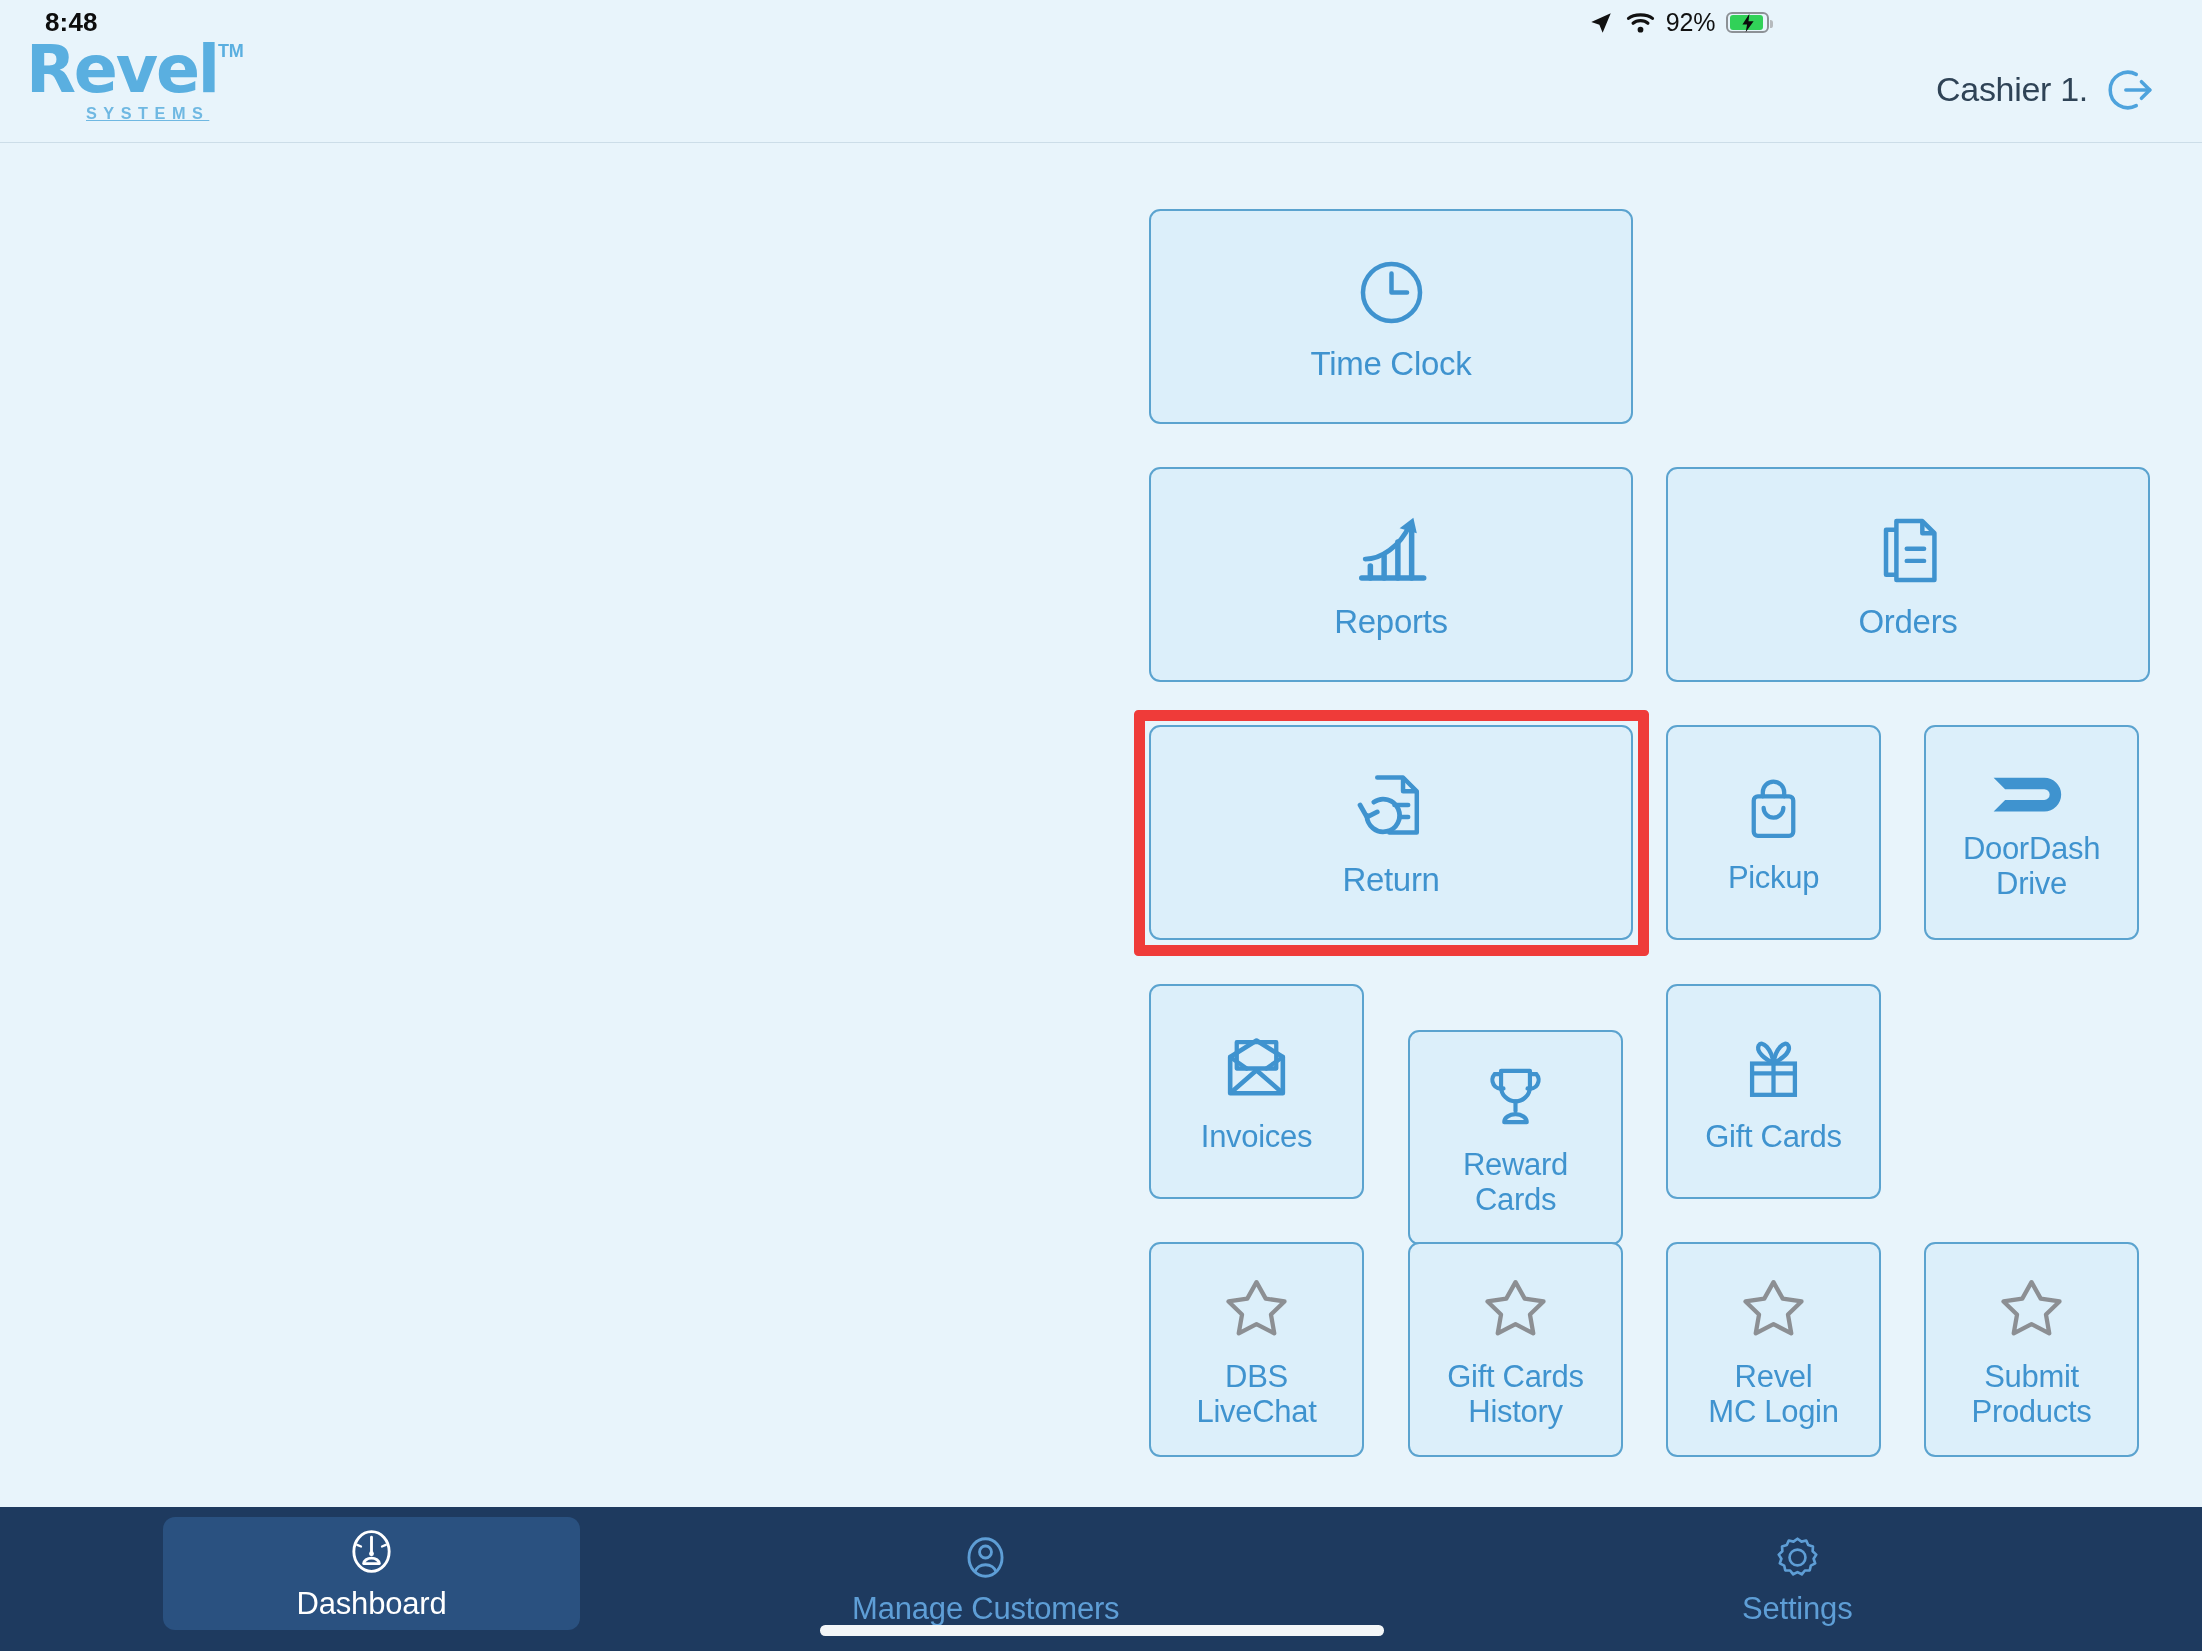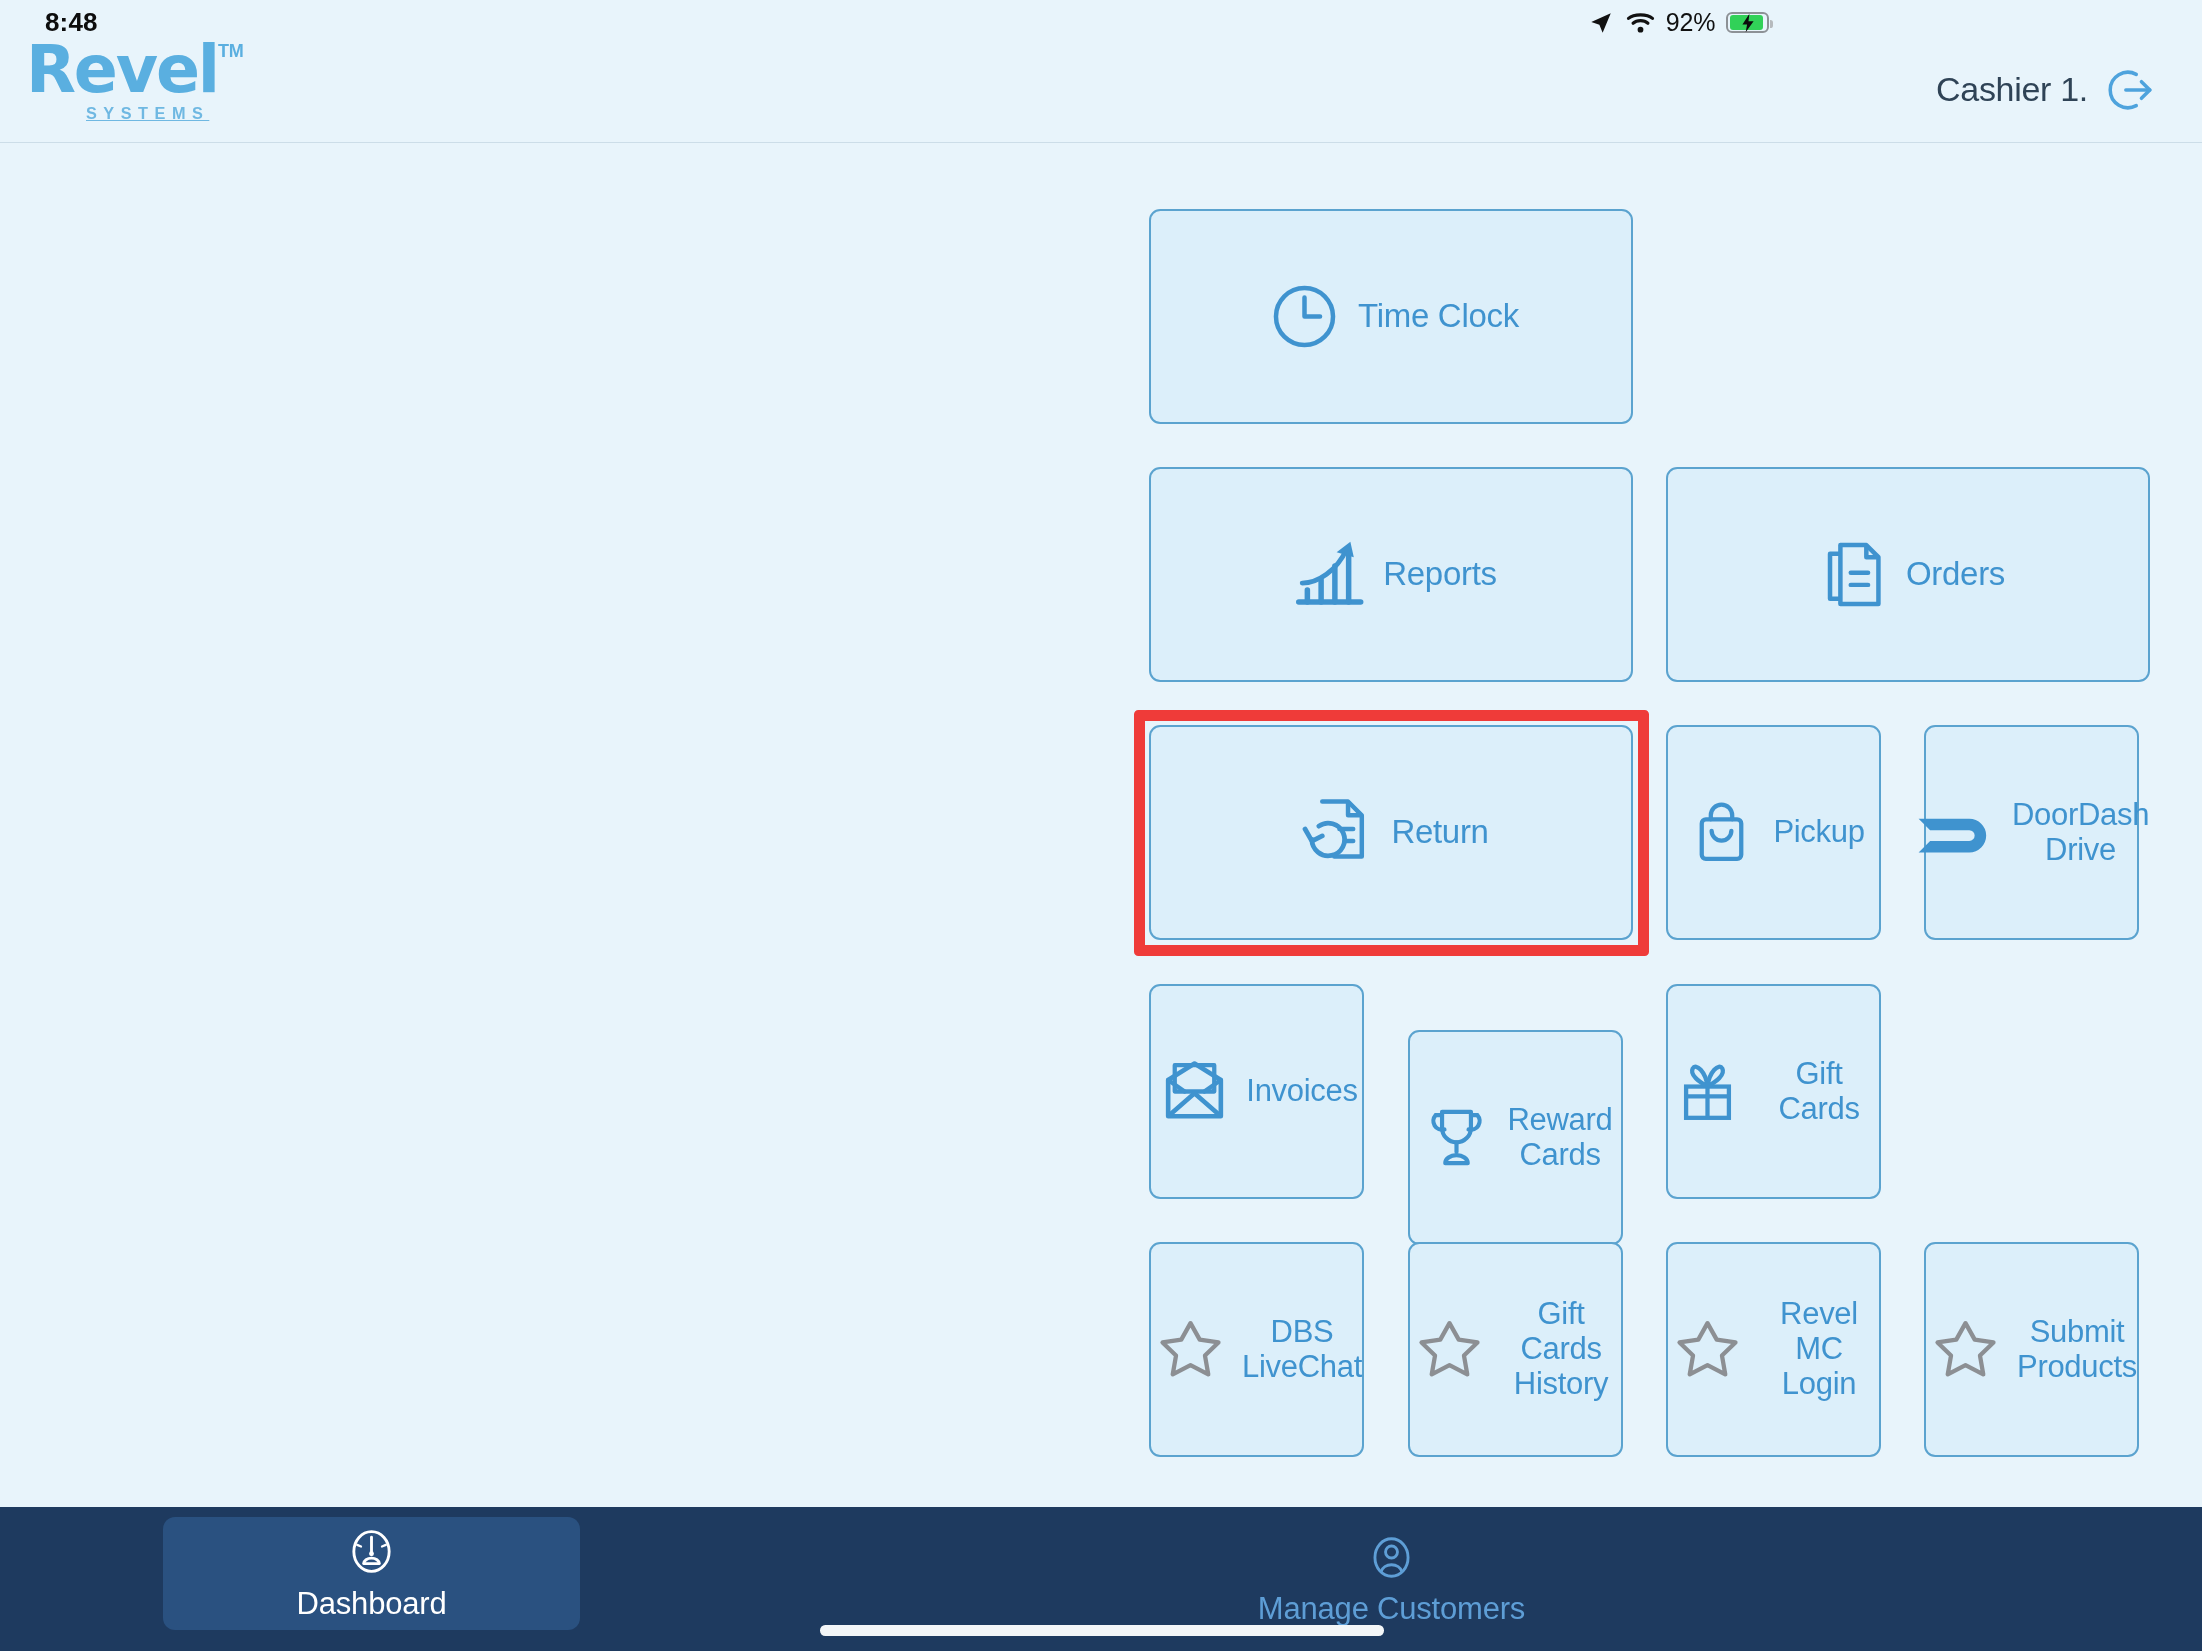--- a/index.html
+++ b/index.html
@@ -150,21 +150,21 @@
     width: 2203px;
     height: 1365px;
   }
 
   .tile {
     position: absolute;
     background: #dceffa;
     border: 2.2px solid #5ba3cf;
     border-radius: 11.2px;
     display: flex;
-    flex-direction: row;
+    flex-direction: column;
     align-items: center;
     justify-content: center;
     gap: 12px;
     cursor: pointer;
   }
   .tile .ico {
     display: flex;
     align-items: center;
     justify-content: center;
   }
@@ -430,17 +430,24 @@
 
     <div class="navitem">
       <svg width="53" height="53" viewBox="0 0 48 48">
         <ellipse cx="24" cy="24" rx="15" ry="17" stroke="#5e9ed6" stroke-width="2.6" fill="none"></ellipse>
         <circle cx="24" cy="19" r="5.4" stroke="#5e9ed6" stroke-width="2.6" fill="none"></circle>
         <path d="M14.5 37 a9.8 8.5 0 0 1 19 0" stroke="#5e9ed6" stroke-width="2.6" fill="none"></path>
       </svg>
       <div class="nlbl">Manage Customers</div>
     </div>
 
+    <div class="navitem">
+      <svg width="53" height="53" viewBox="0 0 48 48">
+        <path d="M24 7 l3.6 2.6 4.3-1 1.8 4.1 4.3 1.3 -0.3 4.4 3.3 3 -2.4 3.7 1.4 4.2 -3.9 2 -1 4.3 -4.4 0.2 -2.8 3.4 -3.9-2 -3.9 2 -2.8-3.4 -4.4-0.2 -1-4.3 -3.9-2 1.4-4.2 -2.4-3.7 3.3-3 -0.3-4.4 4.3-1.3 1.8-4.1 4.3 1z" stroke="#5e9ed6" stroke-width="2.4" fill="none" stroke-linejoin="round"></path>
+        <circle cx="24" cy="24" r="7.2" stroke="#5e9ed6" stroke-width="2.4" fill="none"></circle>
+      </svg>
+      <div class="nlbl">Settings</div>
+    </div>
 
     <div class="home-indicator"></div>
   </div>
 </div>
 
 
 </body></html>

